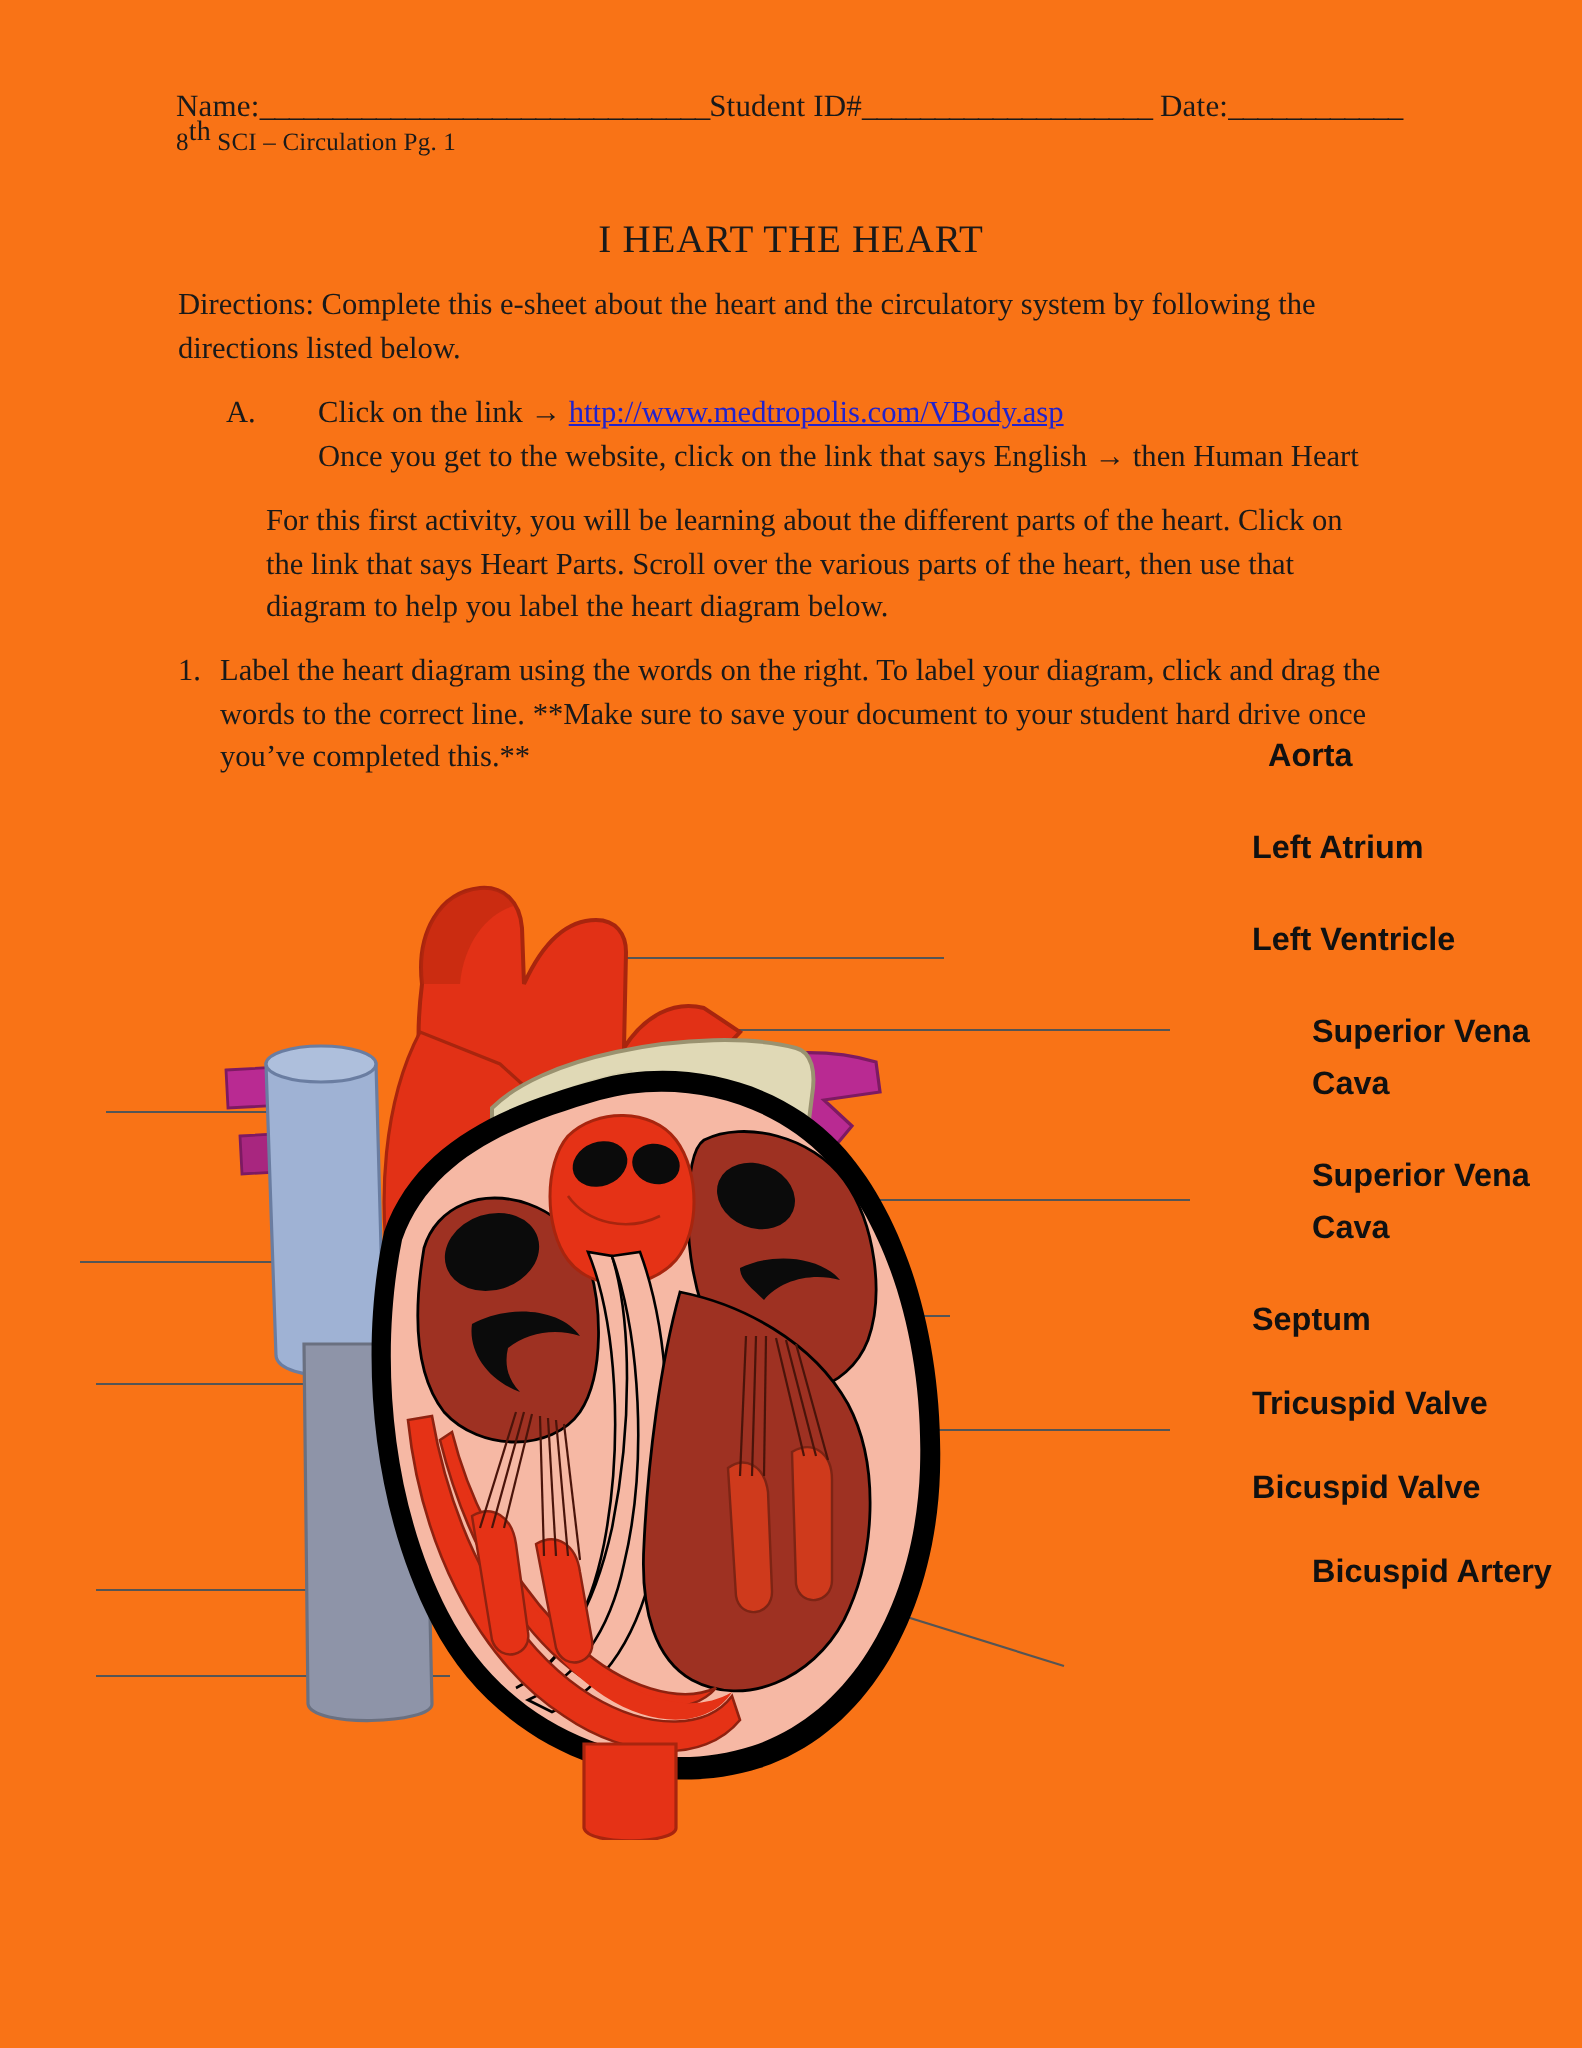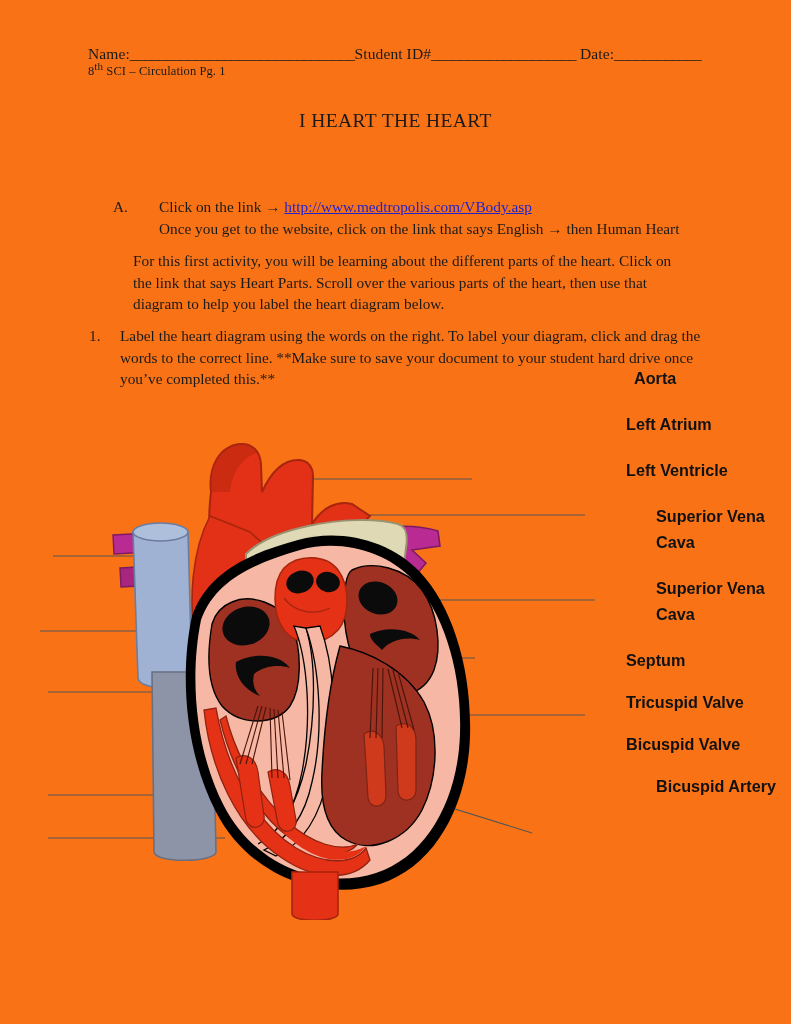--- a/index.html
+++ b/index.html
@@ -36,21 +36,21 @@
   .fill-rule {
     letter-spacing: -0.5px;
   }
   #course-line {
     font-size: 12.5px;
     line-height: 15px;
     margin-top: 1px;
     letter-spacing: .1px;
   }
   #course-line sup {
-    font-size: 11px;
+    font-size: 14px;
     vertical-align: super;
     line-height: 0;
   }
 
   
   #doc-title {
     position: absolute;
     left: 0;
     top: 110px;
     width: 791px;
@@ -105,21 +105,21 @@
     width: 612px;
     font-size: 15.3px;
     line-height: 21.5px;
   }
   .listmark-1 {
     position: absolute;
     left: 0;
     top: 0;
     width: 28px;
   }
-  .one-body { margin-left: 31px; }
+  .one-body { margin-left: 21px; }
 
   
   #word-bank {
     position: absolute;
     left: 626px;
     top: 366px;
     width: 160px;
     font-family: "Liberation Sans", sans-serif;
     font-weight: bold;
     font-size: 16.2px;
@@ -146,20 +146,21 @@
 
 <div id="page">
 
   <div id="header-block">
     <div class="hdr-line"><span>Name:</span><span class="fill-rule">_______________________________</span><span>Student ID#</span><span class="fill-rule">____________________</span> <span>Date:</span><span class="fill-rule">____________</span></div>
     <div id="course-line"><span>8</span><sup>th</sup><span> SCI – Circulation Pg. 1</span></div>
   </div>
 
   <div id="doc-title">I HEART THE HEART</div>
 
+  <div id="directions-para">Directions: Complete this e-sheet about the heart and the circulatory system by following the directions listed below.</div>
 
   <div id="item-a">
     <span class="listmark-a">A.</span>
     <div class="a-body">
       <div><span>Click on the link </span><span>→ </span><a id="weblink" href="#">http://www.medtropolis.com/VBody.asp</a></div>
       <div><span>Once you get to the website, click on the link that says English </span><span>→</span><span> then Human Heart</span></div>
     </div>
   </div>
 
   <div id="para-activity">For this first activity, you will be learning about the different parts of the heart. Click on the link that says Heart Parts. Scroll over the various parts of the heart, then use that diagram to help you label the heart diagram below.</div>

